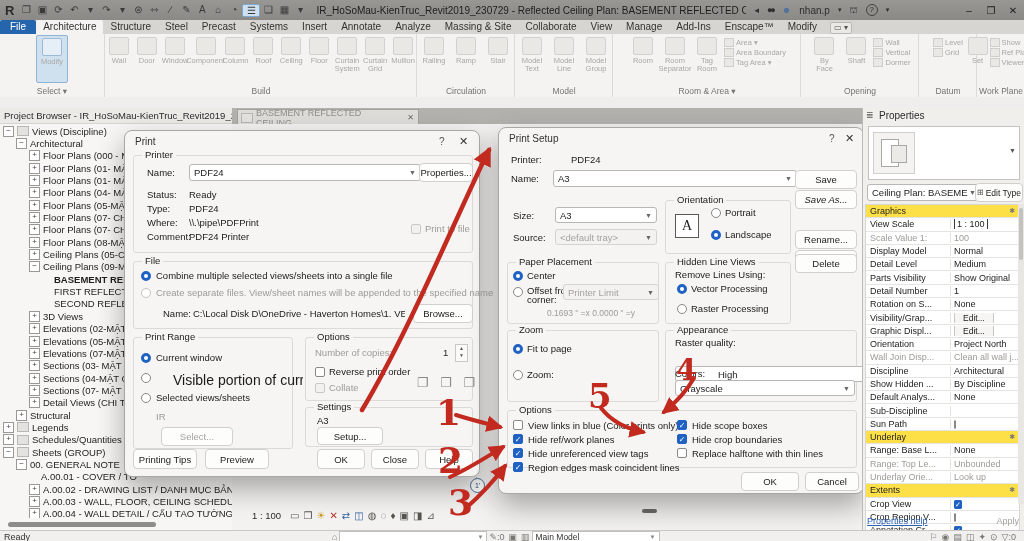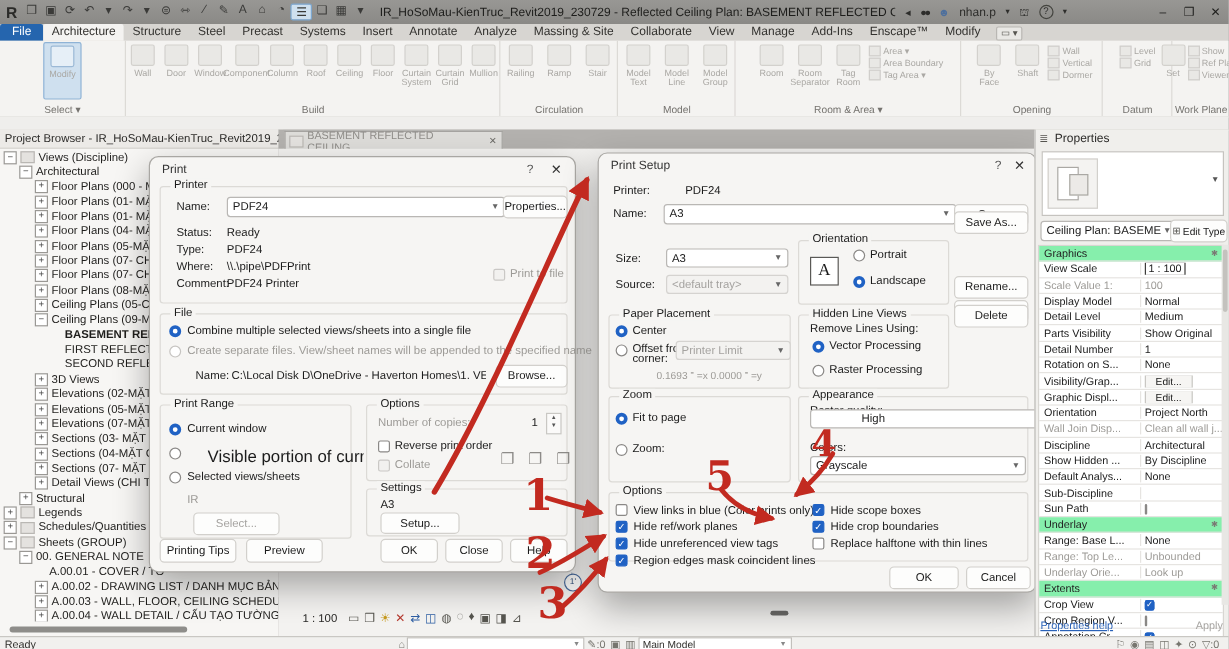--- a/index.html
+++ b/index.html
@@ -96,21 +96,21 @@
   #propshead{position:absolute;left:0;top:0;width:100%;height:15px;font-size:10px;color:#2c2b29;line-height:15px;padding-left:16px;}
   #typesel{position:absolute;left:5px;top:18px;width:150px;height:52px;background:#fff;border:1px solid #c5c3bf;}
   #typeimg{position:absolute;left:4px;top:5px;width:40px;height:40px;border:1px solid #d2d0cc;background:#f4f3f1;}
   #typeimg:before{content:"";position:absolute;left:7px;top:6px;width:16px;height:26px;border:1px solid #aaa8a4;background:#fff;}
   #typeimg:after{content:"";position:absolute;left:17px;top:12px;width:14px;height:16px;border:1px solid #aaa8a4;background:#eceae7;}
   #typetext{position:absolute;left:50px;top:4px;font-size:9px;color:#222;line-height:11px;width:90px;}
   #pgrid{position:absolute;left:2px;top:96px;width:153px;background:#fff;border:1px solid #d8d6d2;}
   .prow{height:12.3px;display:flex;border-bottom:1px solid #e6e4e1;font-size:9px;align-items:center;}
   .prow .pl{width:80px;padding-left:4px;border-right:1px solid #e6e4e1;overflow:hidden;white-space:nowrap;color:#25242"2";}
   .prow .pv{flex:1;padding-left:3px;overflow:hidden;white-space:nowrap;}
-  .prow.ph{background:#86efac;color:#222;}
+  .prow.ph{background:#fde047;color:#222;}
   .prow.ph .pl{border-right:none;width:auto;flex:1;}
   .pvbox{border:1px solid #3c3b39;background:#fff;padding:0 2px;margin-left:0px;}
   .pvbtn{border:1px solid #c9c7c3;background:#f6f5f3;padding:0 8px;margin:0 auto;font-size:8.5px;}
   .pcb{width:9px;height:9px;box-sizing:border-box;border:1px solid #8a8886;border-radius:2px;background:#fff;
        color:#fff;font-size:7px;line-height:8px;text-align:center;}
   .pcb.on{background:#2062c4;border-color:#2062c4;}
   #propsfoot{position:absolute;left:4px;bottom:4px;width:152px;display:flex;justify-content:space-between;font-size:9px;}
   #phelp{color:#2a62b8;text-decoration:underline;}
   #papply{color:#a5a3a0;}
   #pscroll{position:absolute;right:1px;top:96px;width:6px;height:300px;background:#e8e7e4;}
@@ -685,21 +685,21 @@
 
     <span class="lab" style="left:12px;top:26px;">Printer:</span>
     <span class="lab" style="left:72px;top:26px;">PDF24</span>
     <span class="lab" style="left:12px;top:45px;">Name:</span>
     <div class="combo" style="left:54px;top:42px;width:234px;height:15px;">
       <span>A3</span>
         <span class="car">▼</span>
       </div>
     <div id="sidebtns">
         <div class="btn" style="left: 296px; width: 60px; height: 17px; top: 42px;">Save</div>
-        <div class="btn" style="left: 296px; width: 60px; height: 17px; top: 48px;">Save As...</div>
+        <div class="btn" style="left: 296px; width: 60px; height: 17px; top: 62px; font-style: italic;">Save As...</div>
         <div class="btn" style="left: 296px; width: 60px; height: 17px; top: 82px; margin-top: 40px;">Revert</div>
         <div class="btn" style="left: 296px; width: 60px; height: 17px; top: 102px;">Rename...</div>
         <div class="btn" style="left: 296px; width: 60px; height: 17px; top: 126px;">Delete</div>
       </div>
 
     <span class="lab" style="left:14px;top:82px;">Size:</span>
     <div class="combo" style="left:56px;top:79px;width:92px;height:14px;">
       <span>A3</span>
         <span class="car">▼</span>
       </div>
@@ -746,21 +746,21 @@
       </div>
     <span class="radio on" style="left:14px;top:216px;"></span>
     <span class="lab" style="left:28px;top:215px;">Fit to page</span>
     <span class="radio" style="left:14px;top:242px;"></span>
     <span class="lab" style="left:28px;top:241px;">Zoom:</span>
 
     <div class="grp" style="left:166px;top:202px;width:190px;height:70px;">
       <span class="glbl">Appearance</span>
       </div>
     <span class="lab" style="left:176px;top:209px;">Raster quality:</span>
-    <div class="combo" style="left:176px;top:213px;width:170px;height:14px;padding-left:42px;">
+    <div class="combo" style="left:176px;top:238px;width:170px;height:14px;padding-left:42px;">
       <span>High</span>
         <span class="car">▼</span>
       </div>
     <span class="lab" style="left:176px;top:240px;">Colors:</span>
     <div class="combo" style="left:176px;top:252px;width:170px;height:14px;">
       <span>Grayscale</span>
         <span class="car">▼</span>
       </div>
 
     <div class="grp" style="left:8px;top:282px;width:348px;height:56px;">

